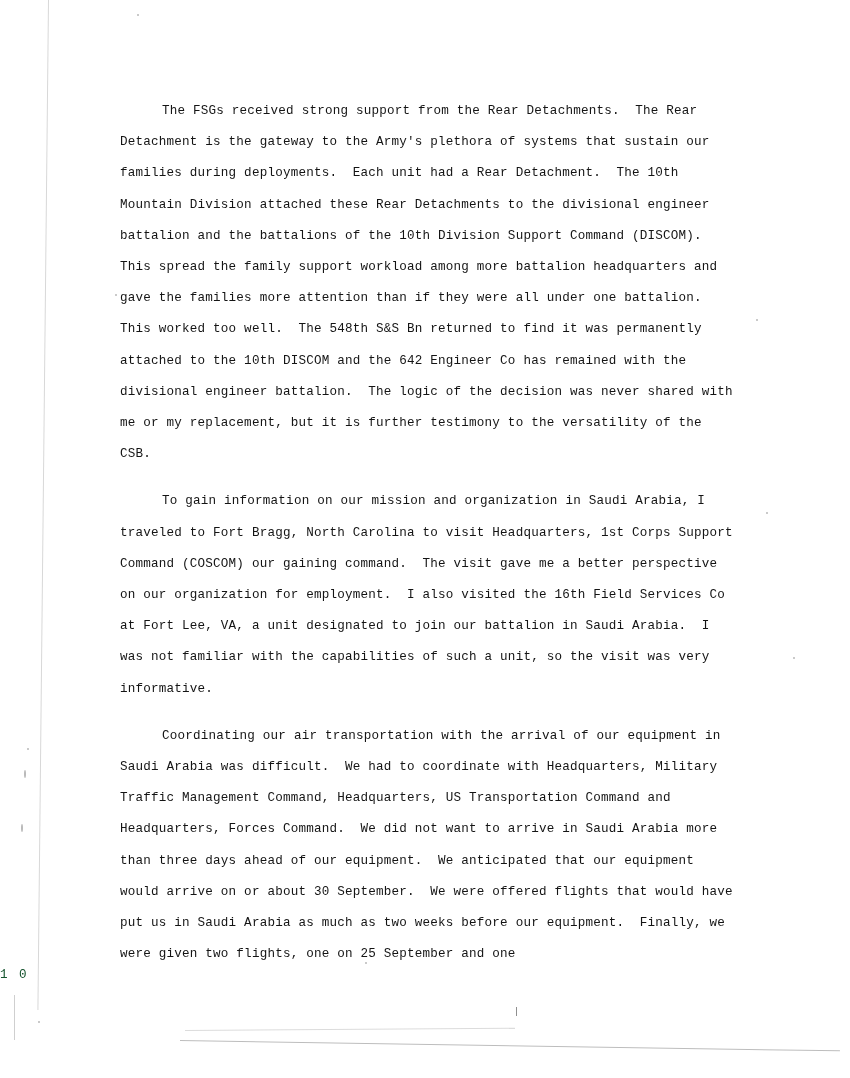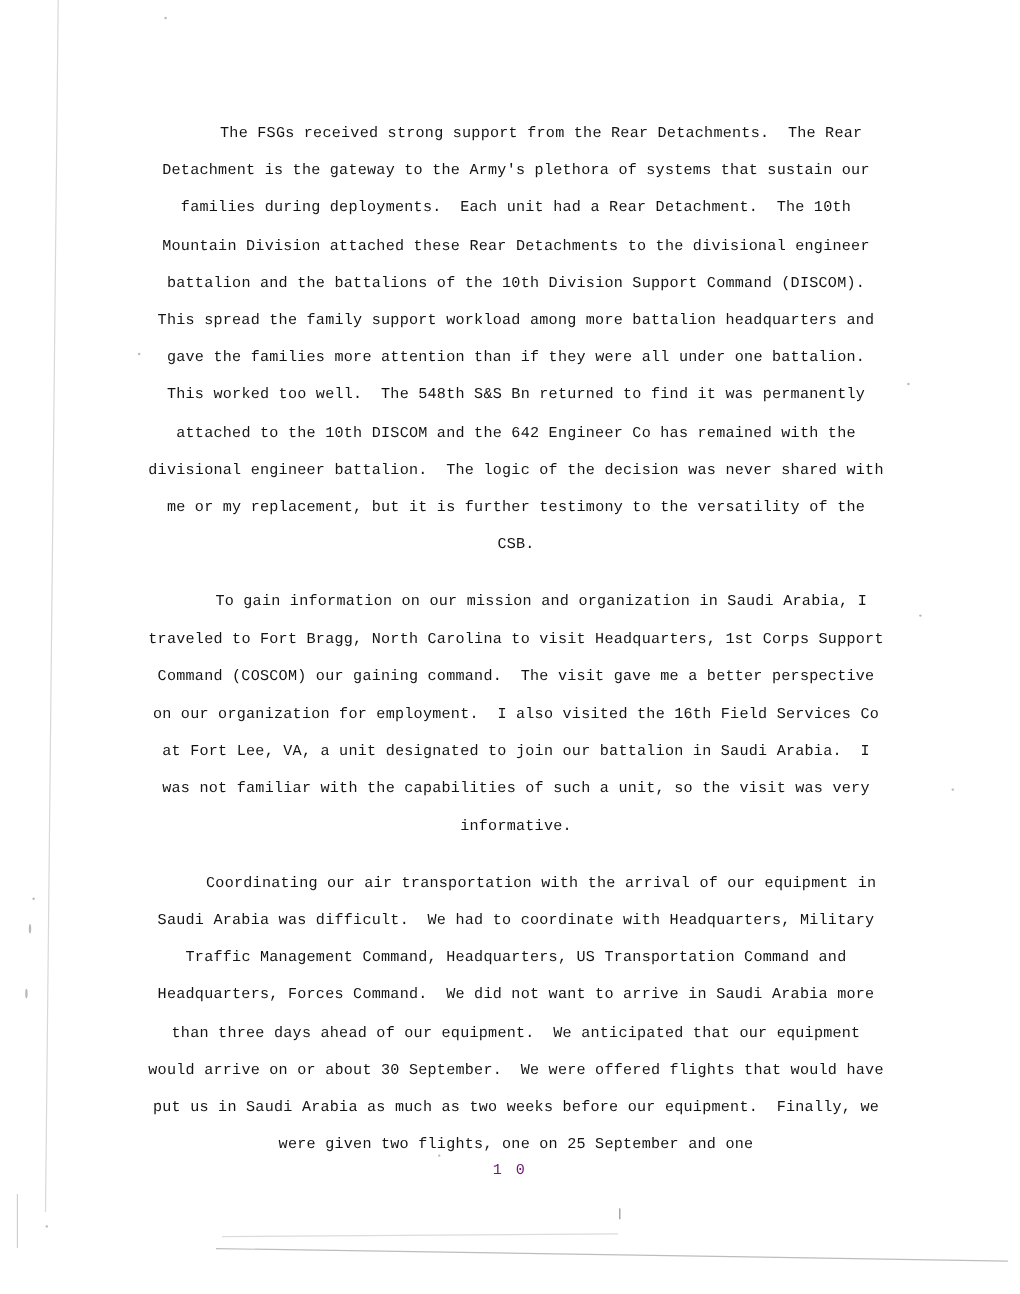--- a/index.html
+++ b/index.html
@@ -73,37 +73,37 @@
     top: 96px;
     width: 620px;
   }
 
   p.para {
     margin: 0 0 0 0;
     font-size: 12.6px;
     line-height: 31.2px;
     letter-spacing: 0.2px;
     text-indent: 42px;
-    text-align: center;
+    text-align: left;
     white-space: pre-wrap;
     color: #141414;
   }
   p.para + p.para {
     margin-top: 16px;
   }
 
   .page-number {
     position: absolute;
     left: 0;
     right: 0;
     top: 968px;
-    text-align: center;
+    text-align: left;
     font-size: 12.6px;
     letter-spacing: 2px;
-    color: #701a75;
+    color: #14532d;
   }
 
   .tick-mark {
     position: absolute;
     width: 1px;
     height: 9px;
     background: #8f8f8f;
   }
 </style>
 </head>

